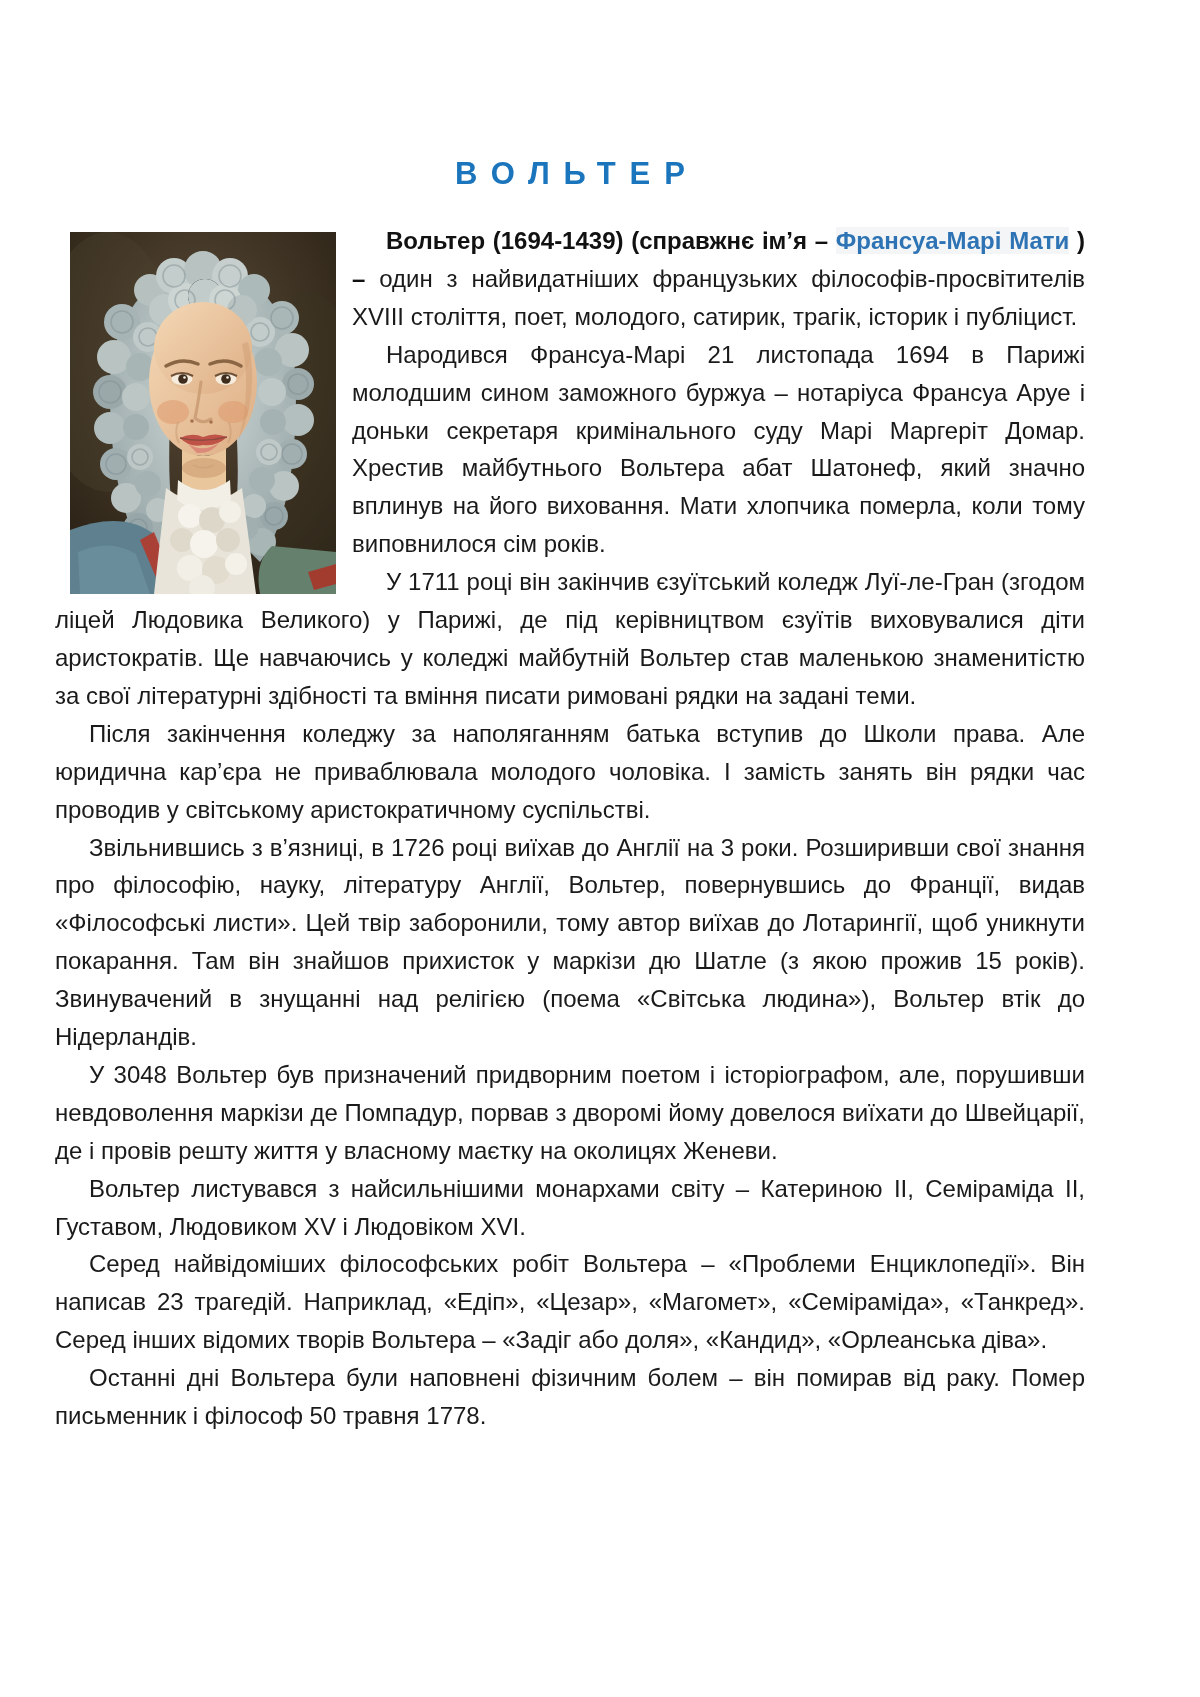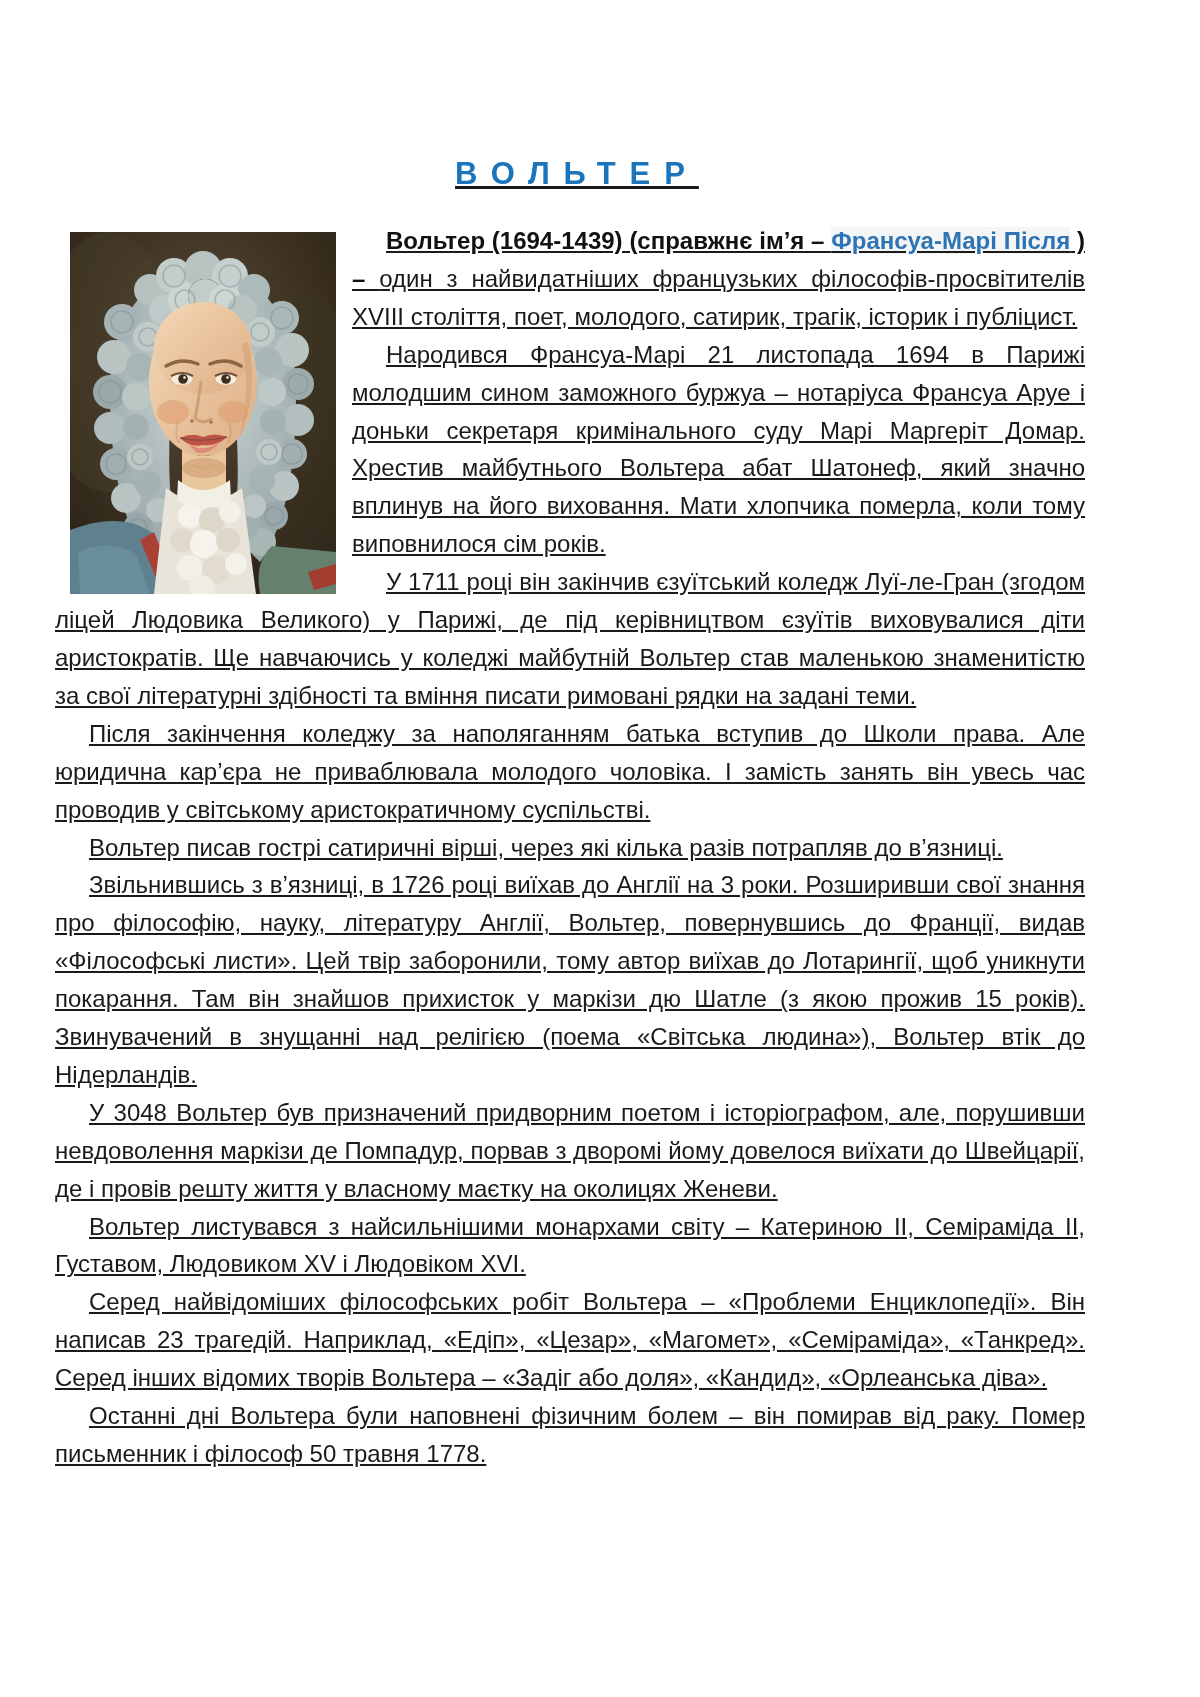--- a/index.html
+++ b/index.html
@@ -9,21 +9,20 @@
     height: 1697px;
     font-family: "Liberation Sans", "DejaVu Sans", sans-serif;
     color: #1a1a1a;
     overflow: hidden;
   }
   .page {
     position: relative;
     width: 1200px;
     height: 1697px;
     background: #ffffff;
-    text-decoration: underline;
   }
   .doc-title {
     padding-top: 156px;
     margin-left: 55px;
     margin-right: 115px;
     text-align: center;
     color: #1b75bc;
     font-size: 31px;
     font-weight: 700;
     letter-spacing: 0.45em;
@@ -202,26 +201,25 @@
           <circle cx="112" cy="308" r="12" fill="#dfd9cc"></circle>
         <circle cx="134" cy="312" r="14" fill="#f6f3ec"></circle>
           <circle cx="158" cy="308" r="12" fill="#ddd7ca"></circle>
         <circle cx="120" cy="336" r="13" fill="#f2efe7"></circle>
           <circle cx="146" cy="338" r="14" fill="#e2dccf"></circle>
         <circle cx="166" cy="332" r="11" fill="#f4f1e9"></circle>
           <circle cx="132" cy="356" r="13" fill="#efece3"></circle>
       </svg>
     </figure>
 
-    <p><span class="lead"><span>Вольтер (1694-1439) (справжнє ім’я – </span><span class="name-link">Франсуа-Марі Після</span><span> ) – </span></span><span>один з найвидатніших французьких філософів-просвітителів XVIII століття, поет, молодого, сатирик, трагік, історик і публіцист.</span></p>
+    <p><span class="lead"><span>Вольтер (1694-1439) (справжнє ім’я – </span><span class="name-link">Франсуа-Марі Мати</span><span> ) – </span></span><span>один з найвидатніших французьких філософів-просвітителів XVIII століття, поет, молодого, сатирик, трагік, історик і публіцист.</span></p>
 
     <p>Народився Франсуа-Марі 21 листопада 1694 в Парижі молодшим сином заможного буржуа – нотаріуса Франсуа Аруе і доньки секретаря кримінального суду Марі Маргеріт Домар. Хрестив майбутнього Вольтера абат Шатонеф, який значно вплинув на його виховання. Мати хлопчика померла, коли тому виповнилося сім років.</p>
     <p>У 1711 році він закінчив єзуїтський коледж Луї-ле-Гран (згодом ліцей Людовика Великого) у Парижі, де під керівництвом єзуїтів виховувалися діти аристократів. Ще навчаючись у коледжі майбутній Вольтер став маленькою знаменитістю за свої літературні здібності та вміння писати римовані рядки на задані теми.</p>
-    <p>Після закінчення коледжу за наполяганням батька вступив до Школи права. Але юридична кар’єра не приваблювала молодого чоловіка. І замість занять він увесь час проводив у світському аристократичному суспільстві.</p>
-    <p>Вольтер писав гострі сатиричні вірші, через які кілька разів потрапляв до в’язниці.</p>
+    <p>Після закінчення коледжу за наполяганням батька вступив до Школи права. Але юридична кар’єра не приваблювала молодого чоловіка. І замість занять він рядки час проводив у світському аристократичному суспільстві.</p>
     <p>Звільнившись з в’язниці, в 1726 році виїхав до Англії на 3 роки. Розширивши свої знання про філософію, науку, літературу Англії, Вольтер, повернувшись до Франції, видав «Філософські листи». Цей твір заборонили, тому автор виїхав до Лотарингії, щоб уникнути покарання. Там він знайшов прихисток у маркізи дю Шатле (з якою прожив 15 років). Звинувачений в знущанні над релігією (поема «Світська людина»), Вольтер втік до Нідерландів.</p>
     <p>У 3048 Вольтер був призначений придворним поетом і історіографом, але, порушивши невдоволення маркізи де Помпадур, порвав з дворомі йому довелося виїхати до Швейцарії, де і провів решту життя у власному маєтку на околицях Женеви.</p>
     <p>Вольтер листувався з найсильнішими монархами світу – Катериною II, Семіраміда II, Густавом, Людовиком XV і Людовіком XVI.</p>
     <p>Серед найвідоміших філософських робіт Вольтера – «Проблеми Енциклопедії». Він написав 23 трагедій. Наприклад, «Едіп», «Цезар», «Магомет», «Семіраміда», «Танкред». Серед інших відомих творів Вольтера – «Задіг або доля», «Кандид», «Орлеанська діва».</p>
     <p>Останні дні Вольтера були наповнені фізичним болем – він помирав від раку. Помер письменник і філософ 50 травня 1778.</p>
 
   </div>
 </div>
 
 </body></html>

